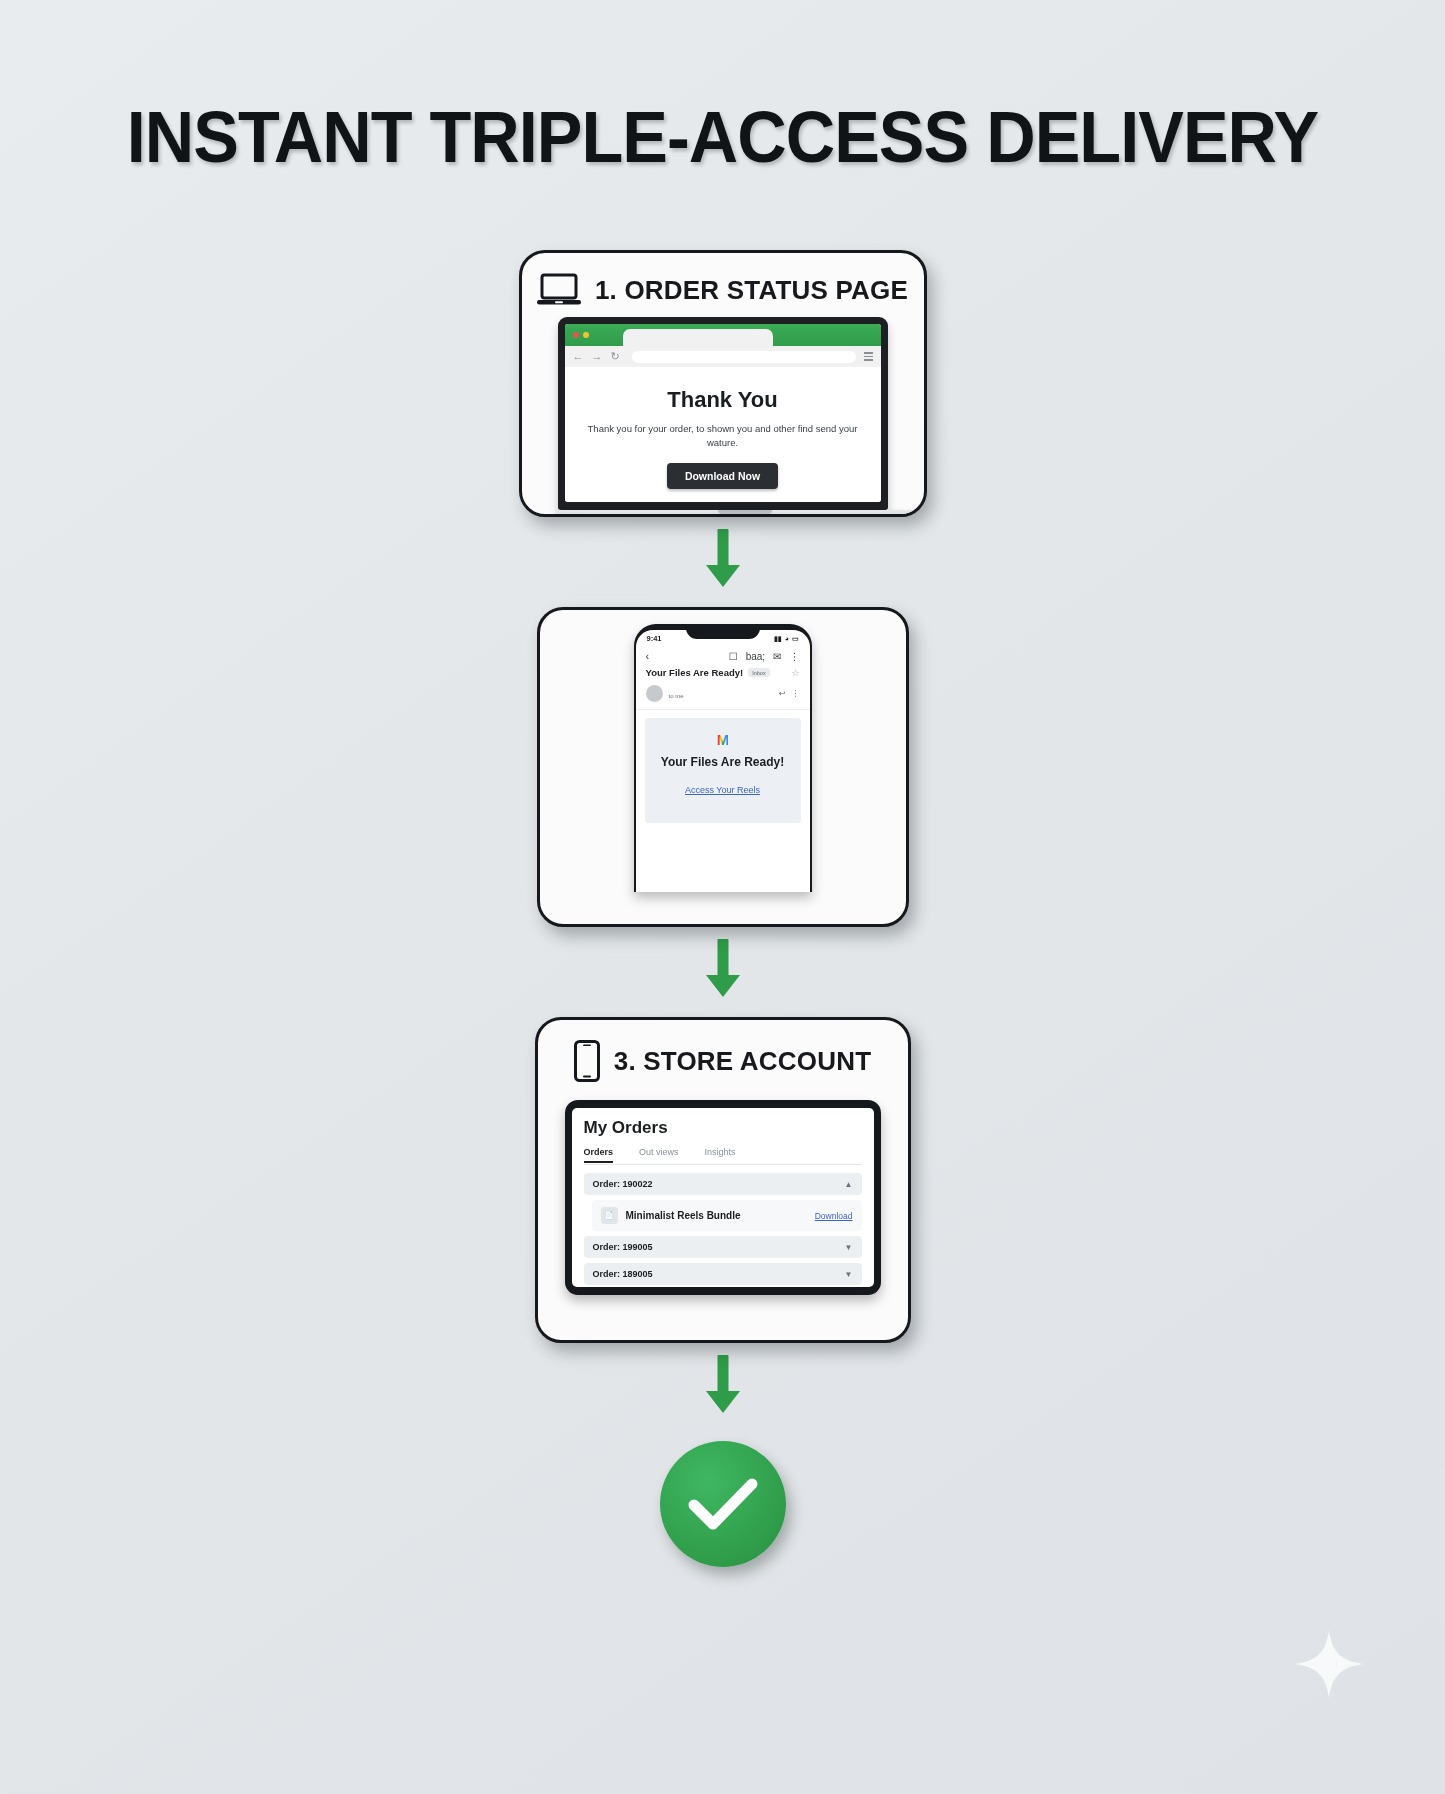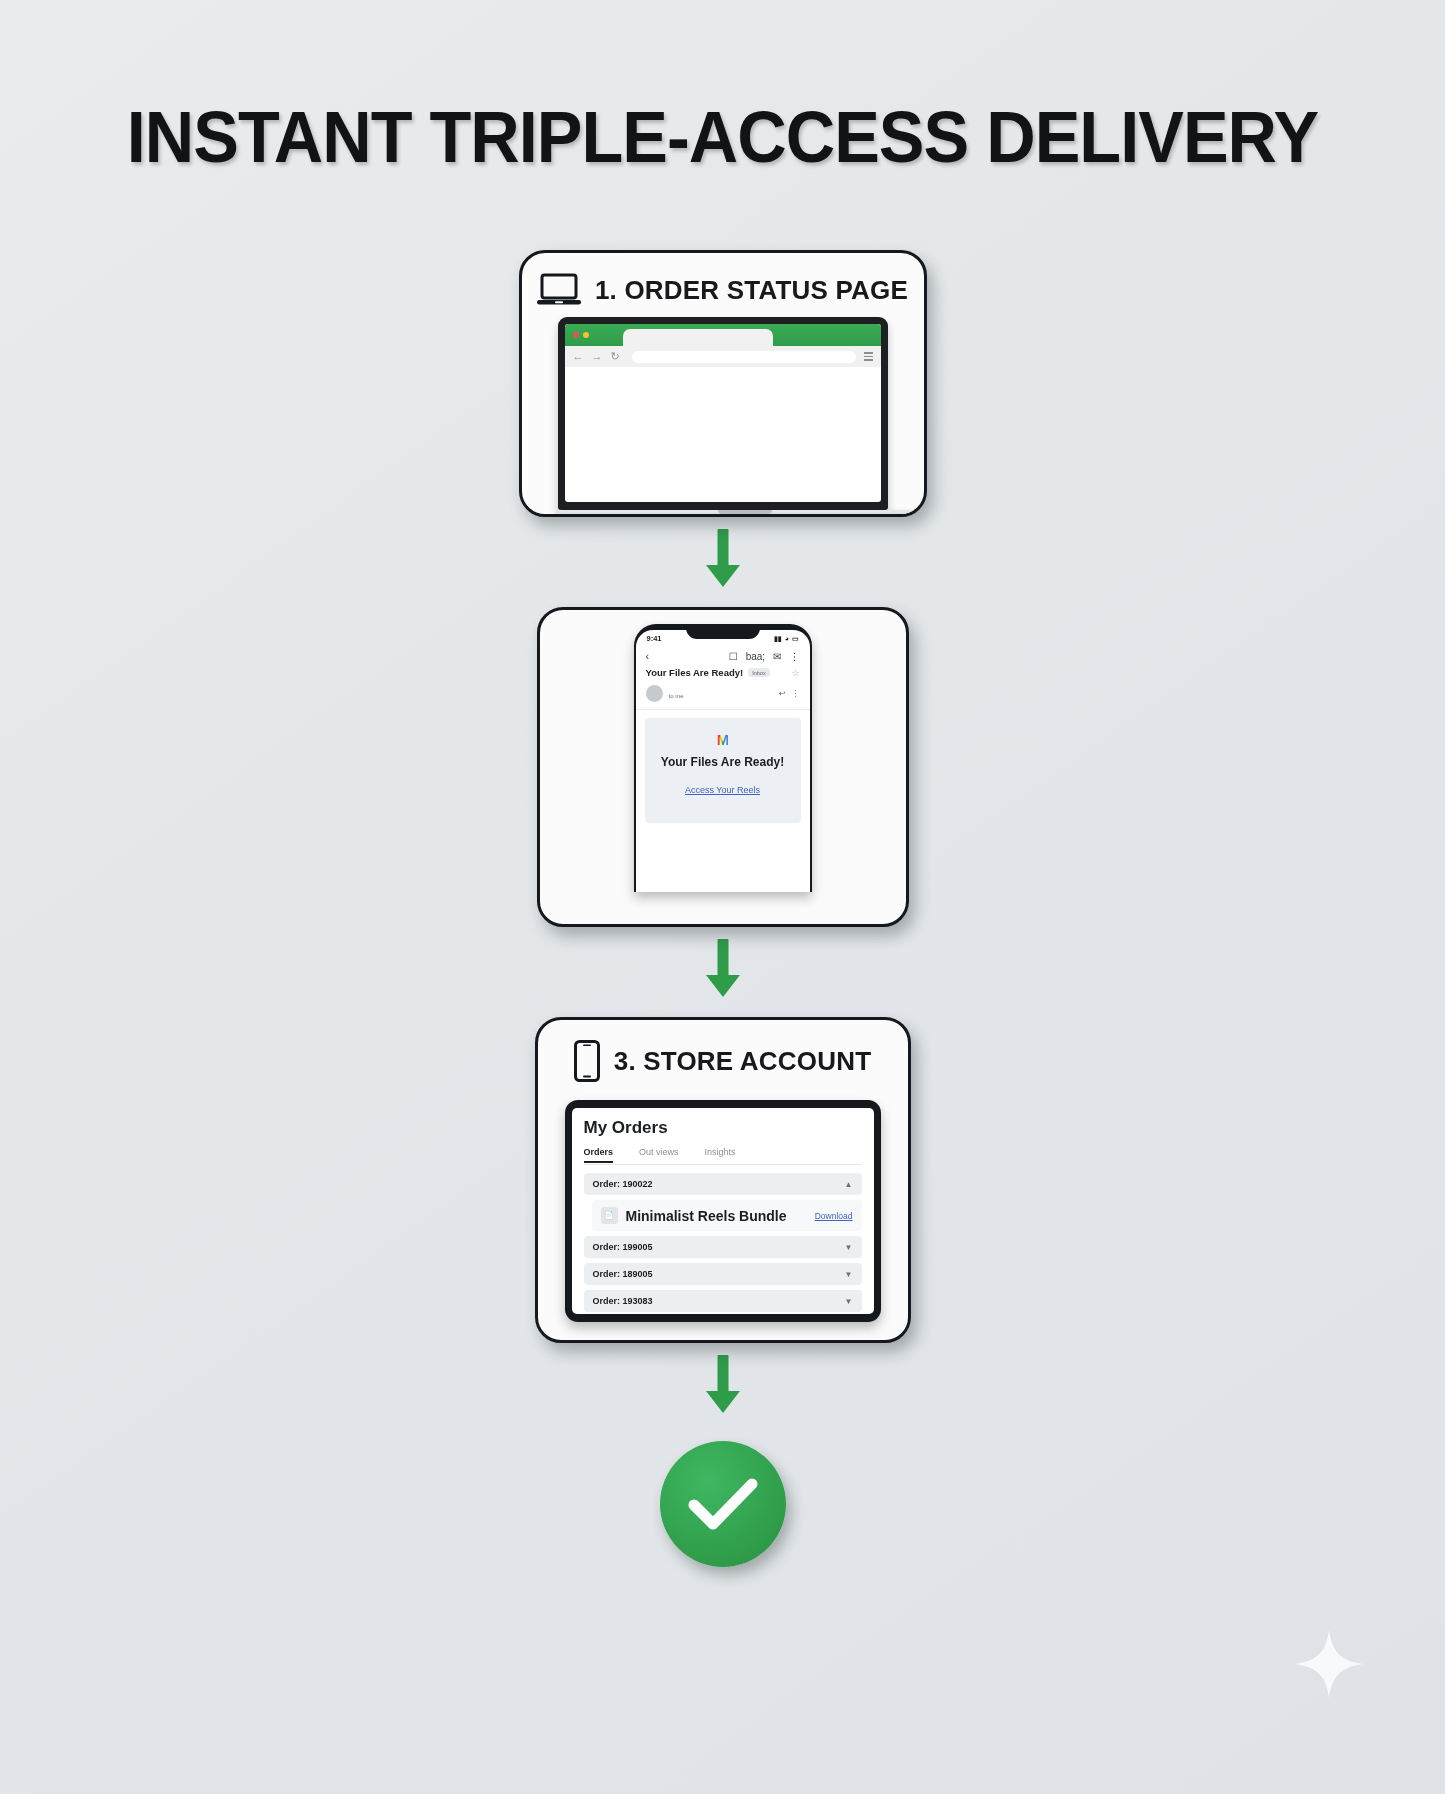--- a/index.html
+++ b/index.html
@@ -307,21 +307,21 @@
   .mail-link {
     font-size: 9px;
     color: #3f63c7;
     text-decoration: underline;
   }
 
   
   .tablet-wrap {
     margin: 10px auto 0;
     width: 316px;
-    height: 222px;
+    height: 195px;
     background: #15181c;
     border-radius: 13px;
     padding: 8px 7px;
     box-shadow: 0 6px 12px rgba(0,0,0,0.26);
   }
   .tablet-screen {
     background: #ffffff;
     border-radius: 5px;
     height: 100%;
     padding: 10px 12px 0;
@@ -369,21 +369,21 @@
     gap: 8px;
   }
   .file-ico {
     width: 17px; height: 17px;
     background: #e3e6e9;
     border-radius: 3px;
     display: flex; align-items: center; justify-content: center;
     font-size: 8px; color: #8a9095;
     flex: none;
   }
-  .product-name { font-size: 14px; font-weight: 700; color: #1b1e21; }
+  .product-name { font-size: 10px; font-weight: 700; color: #1b1e21; }
   .download-link {
     margin-left: auto;
     font-size: 8.5px;
     color: #3f63c7;
     text-decoration: underline;
   }
 
   
   .arrow { margin: 12px 0 12px; display: block; }
 
@@ -436,20 +436,25 @@
             <span class="nav-ico">←</span>
             <span class="nav-ico">→</span>
             <span class="nav-ico">↻</span>
             <span class="url-bar"></span>
             <span class="hamburger">
                 <i></i>
                 <i></i>
                 <i></i>
               </span>
           </div>
+          <div class="browser-body">
+            <div class="thankyou">Thank You</div>
+            <div class="thanktext">Thank you for your order, to shown you and other find send your wature.</div>
+            <div class="dl-btn">Download Now</div>
+          </div>
         </div>
       </div>
       <div class="laptop-base">
         <span class="laptop-notch"></span>
       </div>
     </div>
   </div>
 
   <span class="arrow">
     <svg width="42" height="62" viewBox="0 0 42 62">

